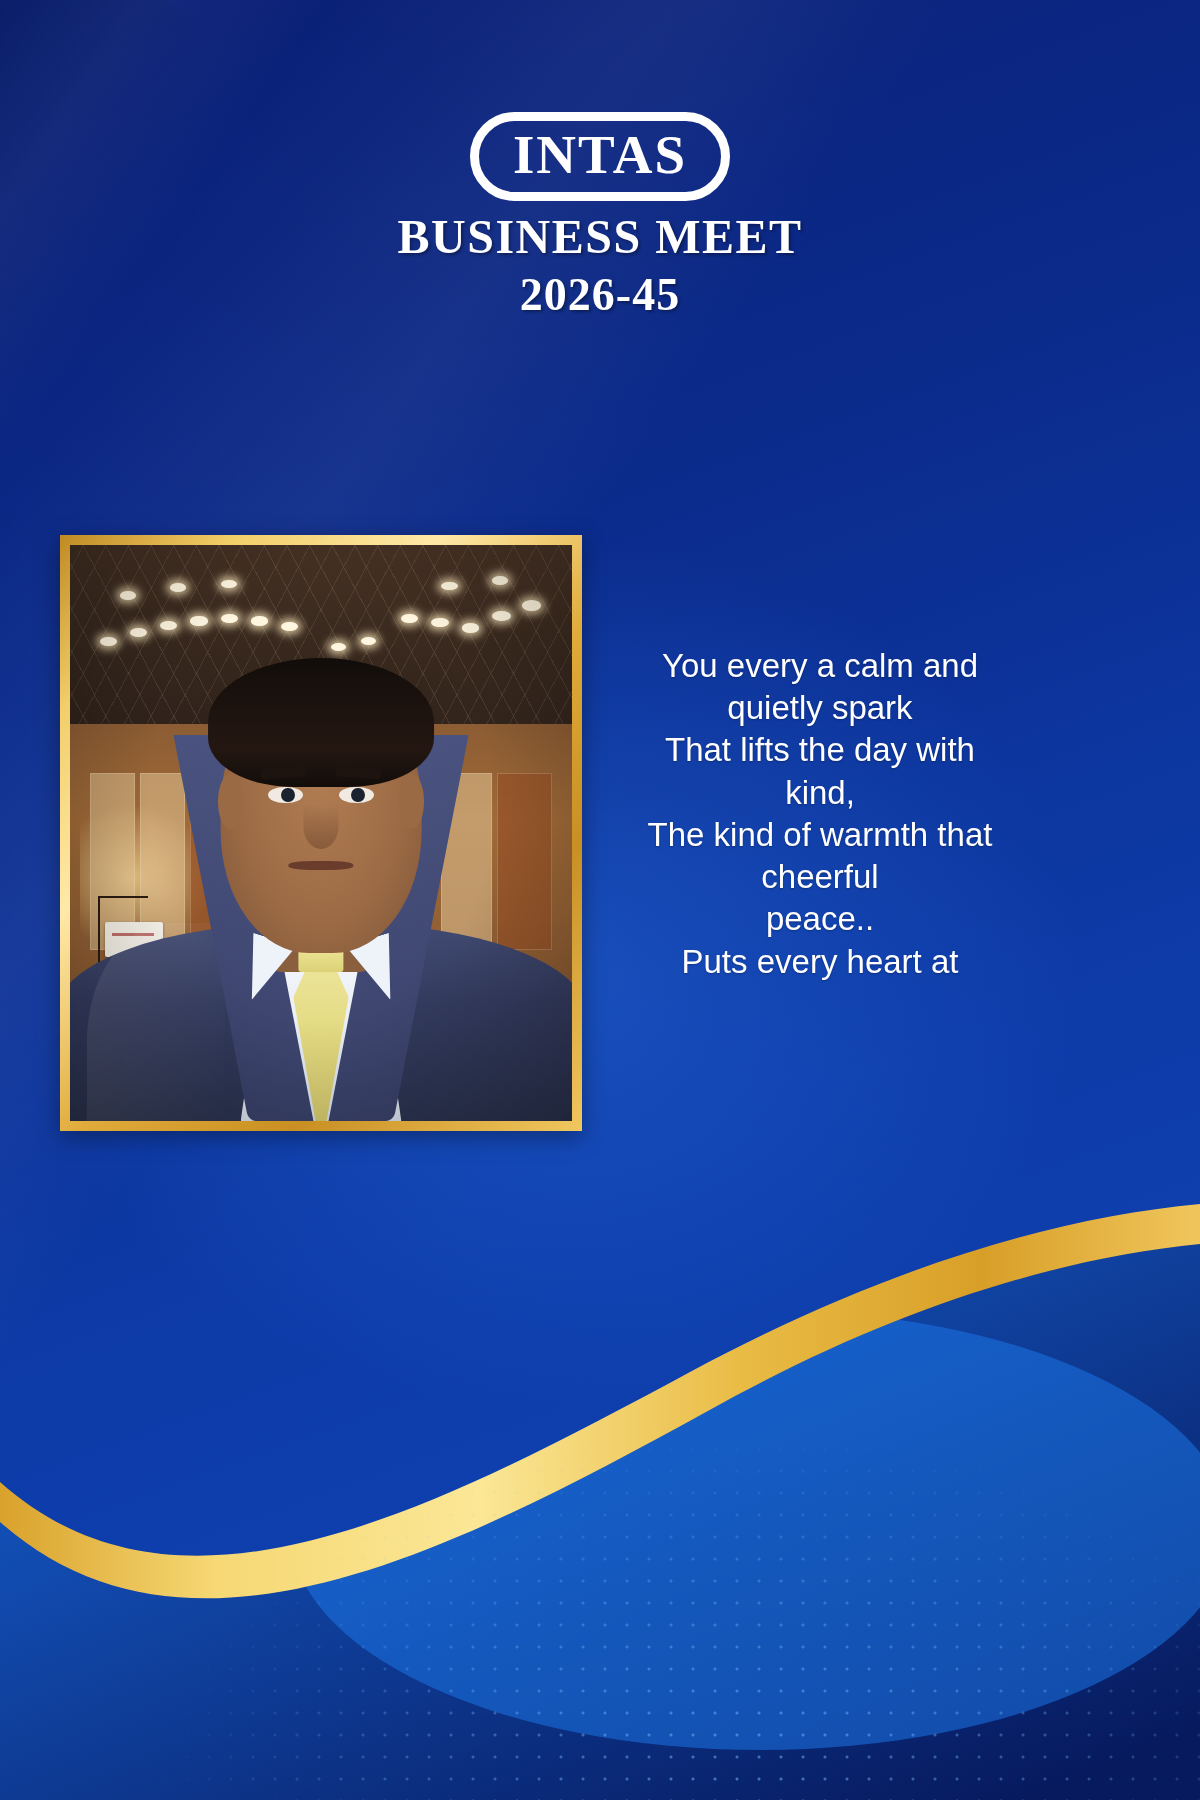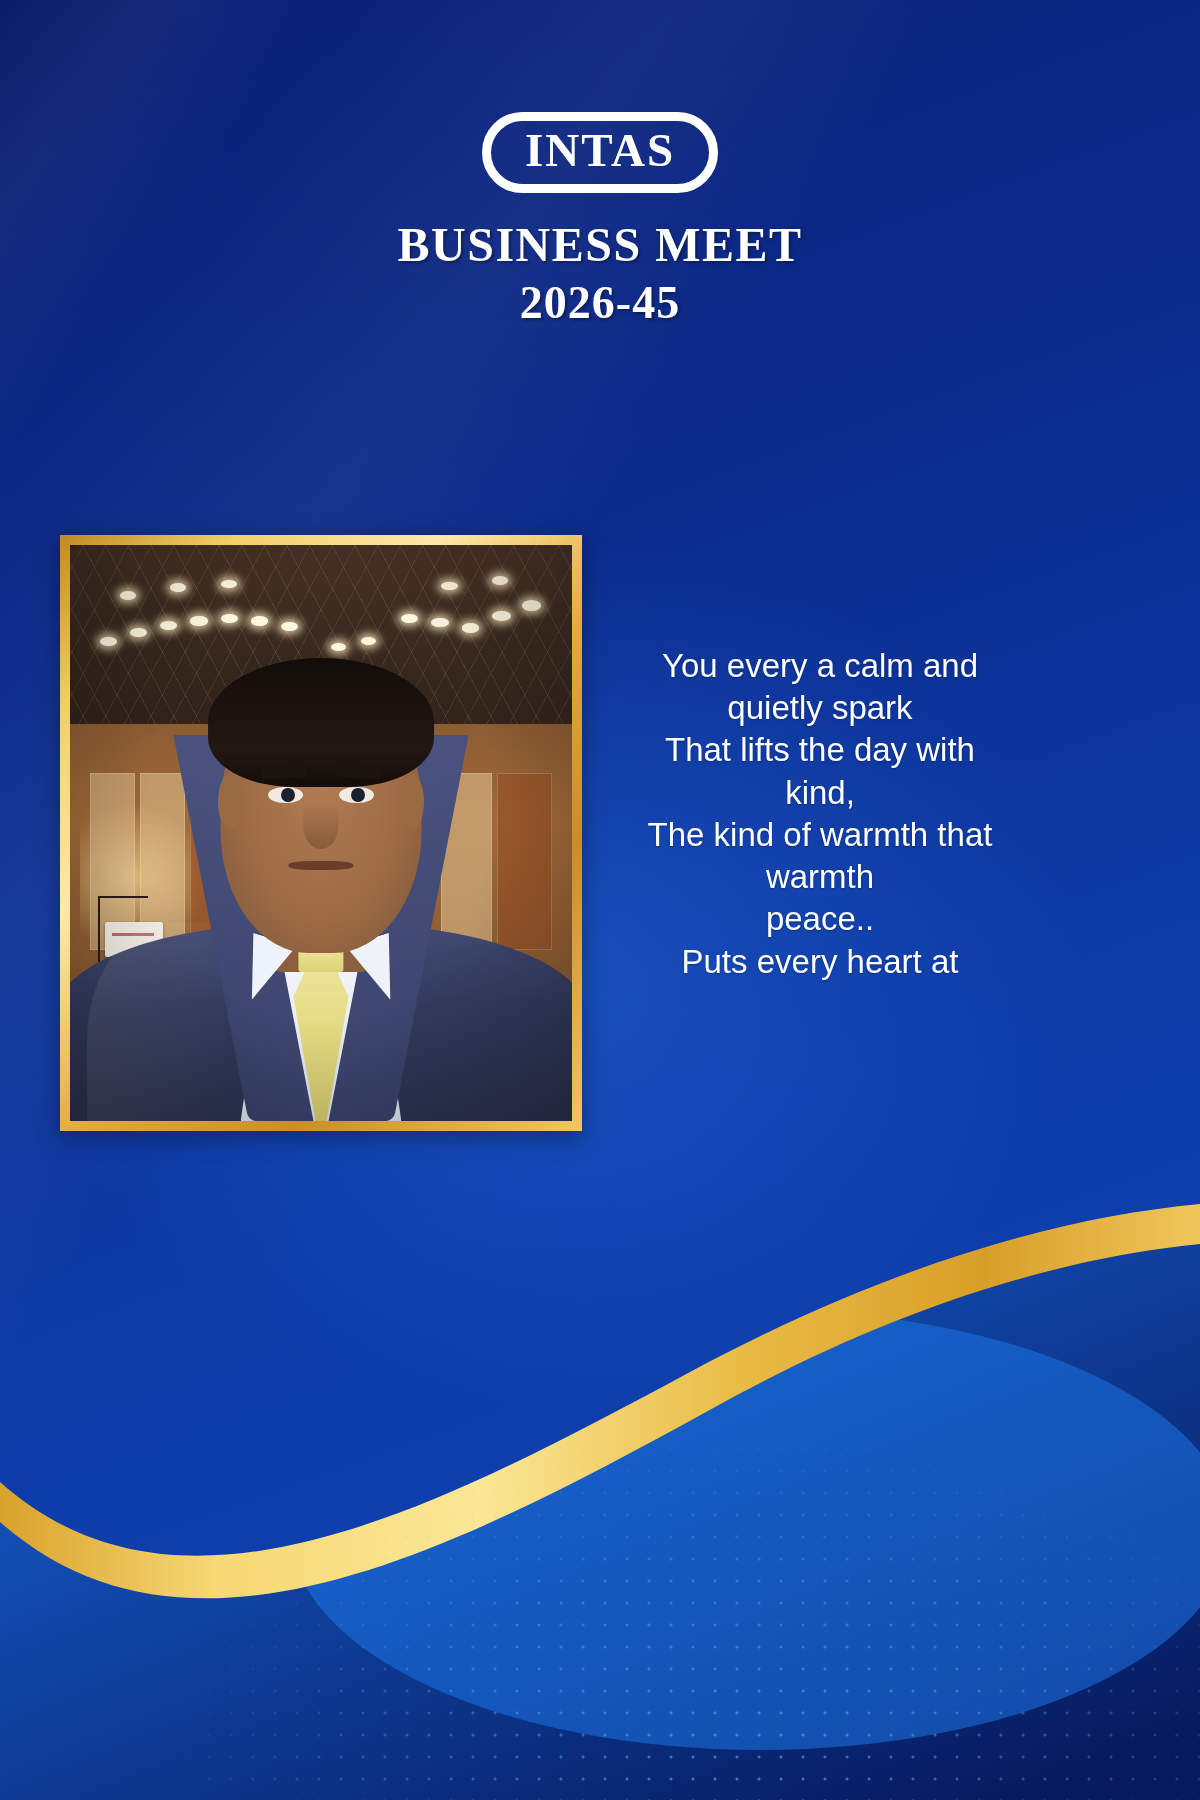--- a/index.html
+++ b/index.html
@@ -32,27 +32,27 @@
   .logo-badge{
     display:inline-block;
     border:9px solid #ffffff;
     border-radius:70px;
     padding:6px 34px 10px 34px;
     line-height:1;
   }
   .logo-word{
     font-family:"Liberation Serif", serif;
     font-weight:700;
-    font-size:47px;
+    font-size:55px;
     letter-spacing:2px;
     color:#ffffff;
     display:block;
   }
   .meet-line{
-    margin-top:24px;
+    margin-top:8px;
     font-family:"Liberation Serif", serif;
     font-weight:700;
     font-size:48px;
     letter-spacing:1.5px;
     color:#ffffff;
     text-shadow:2px 2px 3px rgba(0,0,0,.35);
   }
   .year-line{
     margin-top:4px;
     font-family:"Liberation Serif", serif;
@@ -297,21 +297,21 @@
       <div class="photo-vignette"></div>
     </div>
   </div>
 
   <div class="poem">
     <span class="ln">You every a calm and</span>
     <span class="ln">quietly spark</span>
     <span class="ln">That lifts the day with</span>
     <span class="ln">kind,</span>
     <span class="ln">The kind of warmth that</span>
-    <span class="ln">warmth</span>
+    <span class="ln">cheerful</span>
     <span class="ln">peace..</span>
     <span class="ln">Puts every heart at</span>
   </div>
 
   <svg class="wave" viewBox="0 0 1200 600" preserveAspectRatio="none">
     <defs>
       <linearGradient id="goldgrad" x1="0" y1="0" x2="1" y2="0">
         <stop offset="0%" stop-color="#d9a22b"></stop>
         <stop offset="18%" stop-color="#f6d874"></stop>
         <stop offset="40%" stop-color="#fbe796"></stop>

